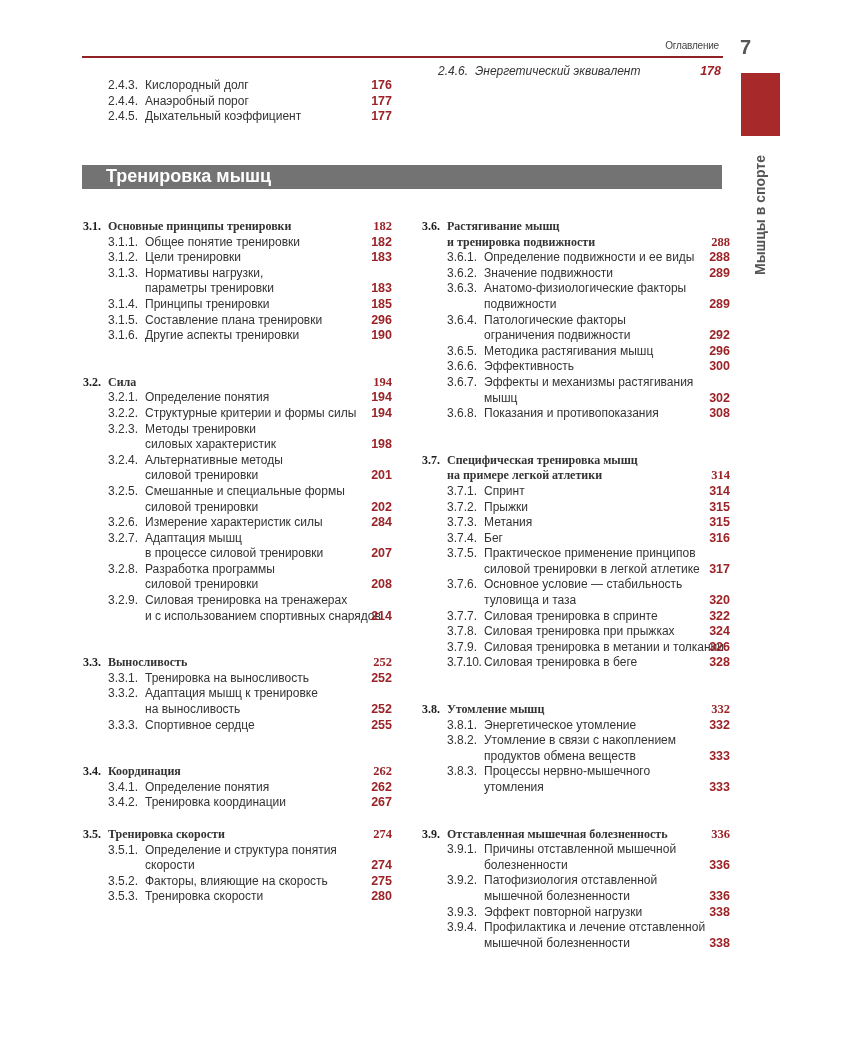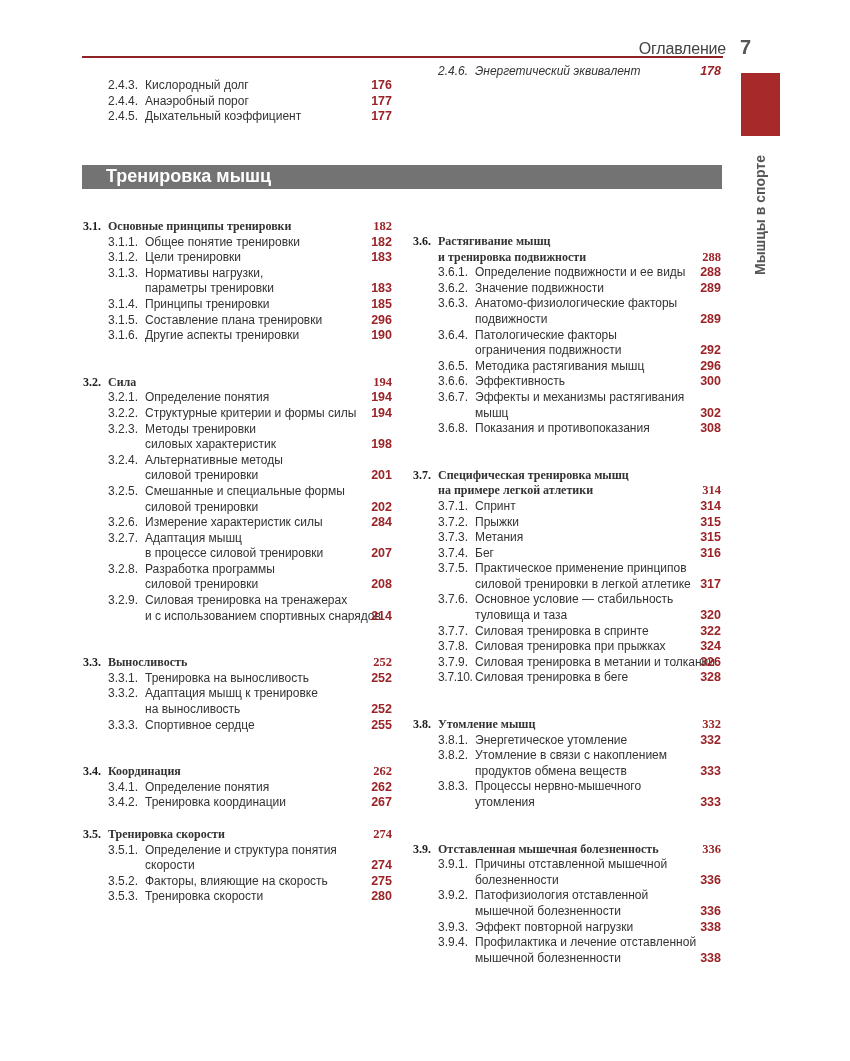--- a/index.html
+++ b/index.html
@@ -1,20 +1,20 @@
 <!DOCTYPE html>
 <html><head>
 <meta charset="utf-8">
 <style>
   html, body { margin:0; padding:0; background:#ffffff; }
   body { width:850px; height:1061px; position:relative; overflow:hidden;
          font-family:"Liberation Sans", sans-serif; color:#2a2a2a; }
   .runhead { position:absolute; left:82px; top:56px; width:641px; height:0;
              border-top:2px solid #8e2224; }
-  .runhead-title { position:absolute; right:124px; top:40px; font-size:16px; color:#444;
+  .runhead-title { position:absolute; right:131px; top:40px; font-size:10px; color:#444;
                    font-family:"Liberation Sans Narrow","Liberation Sans", sans-serif; letter-spacing:-0.2px; }
   .page-num { position:absolute; left:740px; top:36px; font-size:20px; font-weight:bold; color:#555; }
   .side-tab { position:absolute; left:741px; top:73px; width:39px; height:63px; background:#a8292a; }
   .side-label { position:absolute; left:742px; top:145px; width:36px; height:140px; }
   .side-label span { position:absolute; left:50%; top:50%; transform:translate(-50%,-50%) rotate(-90deg);
                      white-space:nowrap; font-size:14px; font-weight:bold; color:#555; }
   .chapter-bar { position:absolute; left:82px; top:165px; width:640px; height:24px; background:#737373; }
   .chapter-bar span { position:absolute; left:24px; top:1px; font-size:18px; font-weight:bold; color:#fff; }
   .col { position:absolute; font-size:12px; line-height:15.6px; }
   .row { position:relative; display:flex; }
@@ -216,21 +216,21 @@
       <span class="num">3.5.2.</span>
       <span class="title">Факторы, влияющие на скорость</span>
       <span class="pg">275</span>
     </div>
     <div class="row sub">
       <span class="num">3.5.3.</span>
       <span class="title">Тренировка скорости</span>
       <span class="pg">280</span>
     </div>
   </div>
-<div class="col" id="toc-right" style="left:413px; top:219px; width:308px;margin-top:15px;">
+<div class="col" id="toc-right" style="left:422px; top:219px; width:308px;">
     <div class="row sec">
       <span class="num">3.6.</span>
       <span class="title">Растягивание мышц
 и тренировка подвижности</span>
       <span class="pg">288</span>
     </div>
     <div class="row sub">
       <span class="num">3.6.1.</span>
       <span class="title">Определение подвижности и ее виды</span>
       <span class="pg">288</span>

